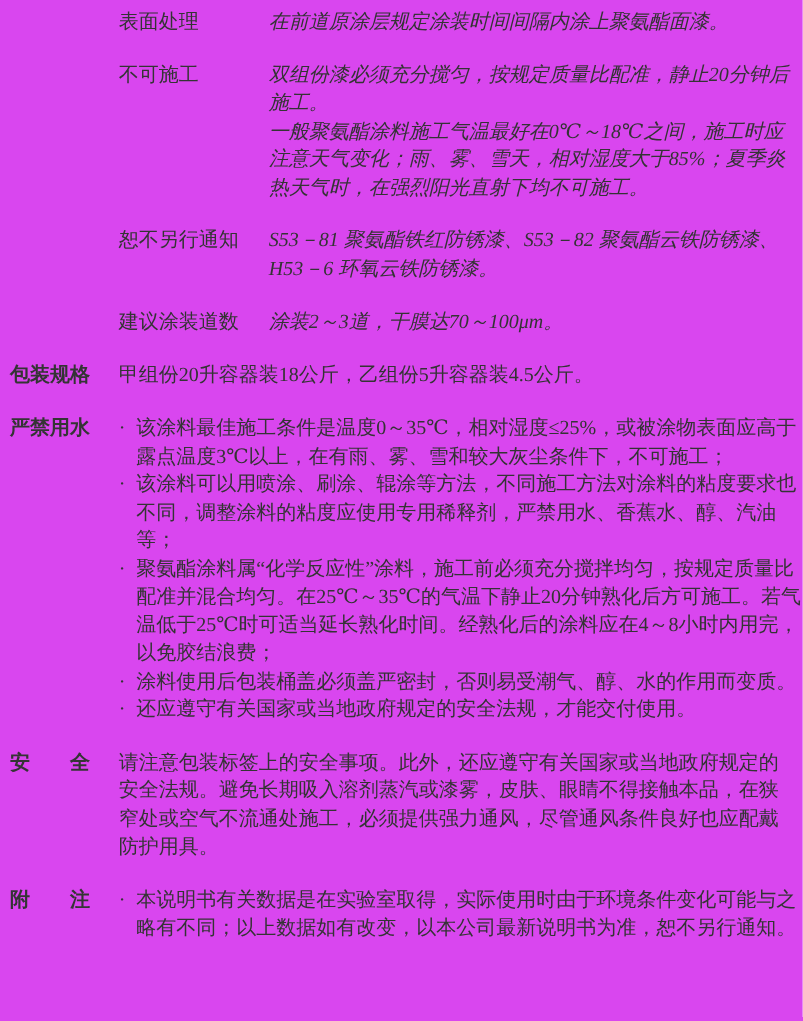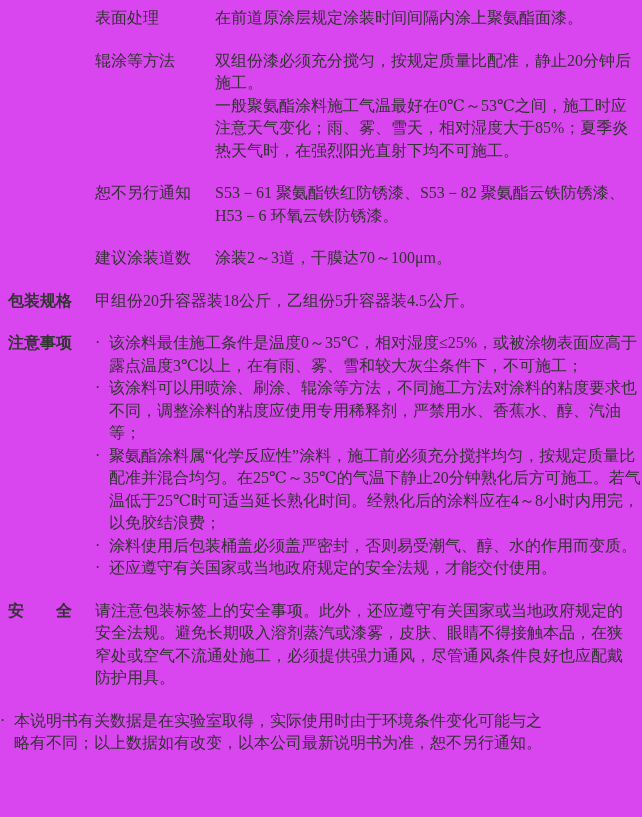--- a/index.html
+++ b/index.html
@@ -31,20 +31,21 @@
     display: flex;
     margin-left: 95px;
   }
   .detail-row .sub-label {
     flex: none;
     width: 120px;
   }
   .detail-row .content {
     flex: none;
     width: 420px;
+    font-style: italic;
   }
   .content p, .sec-body p { margin: 0; }
 
   
   .section { display: flex; justify-content: space-between; }
   .sec-label {
     flex: none;
     width: 95px;
     box-sizing: border-box;
     padding-left: 8px;
@@ -77,31 +78,31 @@
 <div class="page">
 
   <div class="block detail-row">
     <div class="sub-label">表面处理</div>
     <div class="content">
       <p>在前道原涂层规定涂装时间间隔内涂上聚氨酯面漆。</p>
     </div>
   </div>
 
   <div class="block detail-row">
-    <div class="sub-label">辊涂等方法</div>
+    <div class="sub-label">不可施工</div>
     <div class="content">
       <p>双组份漆必须充分搅匀，按规定质量比配准，静止20分钟后施工。</p>
-      <p>一般聚氨酯涂料施工气温最好在0℃～53℃之间，施工时应注意天气变化；雨、雾、雪天，相对湿度大于85%；夏季炎热天气时，在强烈阳光直射下均不可施工。</p>
+      <p>一般聚氨酯涂料施工气温最好在0℃～18℃之间，施工时应注意天气变化；雨、雾、雪天，相对湿度大于85%；夏季炎热天气时，在强烈阳光直射下均不可施工。</p>
     </div>
   </div>
 
   <div class="block detail-row">
     <div class="sub-label">恕不另行通知</div>
     <div class="content">
-      <p>S53－61 聚氨酯铁红防锈漆、S53－82 聚氨酯云铁防锈漆、H53－6 环氧云铁防锈漆。</p>
+      <p>S53－81 聚氨酯铁红防锈漆、S53－82 聚氨酯云铁防锈漆、H53－6 环氧云铁防锈漆。</p>
     </div>
   </div>
 
   <div class="block detail-row">
     <div class="sub-label">建议涂装道数</div>
     <div class="content">
       <p>涂装2～3道，干膜达70～100μm。</p>
     </div>
   </div>
 
@@ -109,21 +110,21 @@
     <div class="sec-label">
       <span class="justify">包装规格</span>
     </div>
     <div class="sec-body">
       <p>甲组份20升容器装18公斤，乙组份5升容器装4.5公斤。</p>
     </div>
   </div>
 
   <div class="block section">
     <div class="sec-label">
-      <span class="justify">注意事项</span>
+      <span class="justify">严禁用水</span>
     </div>
     <div class="sec-body">
       <div class="bullet">
         <span class="marker">·</span>
         <span class="text">该涂料最佳施工条件是温度0～35℃，相对湿度≤25%，或被涂物表面应高于露点温度3℃以上，在有雨、雾、雪和较大灰尘条件下，不可施工；</span>
       </div>
       <div class="bullet">
         <span class="marker">·</span>
         <span class="text">该涂料可以用喷涂、刷涂、辊涂等方法，不同施工方法对涂料的粘度要求也不同，调整涂料的粘度应使用专用稀释剂，严禁用水、香蕉水、醇、汽油等；</span>
       </div>
@@ -145,20 +146,23 @@
   <div class="block section">
     <div class="sec-label">
       <span class="justify">安全</span>
     </div>
     <div class="sec-body">
       <p>请注意包装标签上的安全事项。此外，还应遵守有关国家或当地政府规定的安全法规。避免长期吸入溶剂蒸汽或漆雾，皮肤、眼睛不得接触本品，在狭窄处或空气不流通处施工，必须提供强力通风，尽管通风条件良好也应配戴防护用具。</p>
     </div>
   </div>
 
   <div class="block section">
+    <div class="sec-label">
+      <span class="justify">附注</span>
+    </div>
     <div class="sec-body">
       <div class="bullet">
         <span class="marker">·</span>
         <span class="text">本说明书有关数据是在实验室取得，实际使用时由于环境条件变化可能与之略有不同；以上数据如有改变，以本公司最新说明书为准，恕不另行通知。</span>
       </div>
     </div>
   </div>
 
 </div>
 

